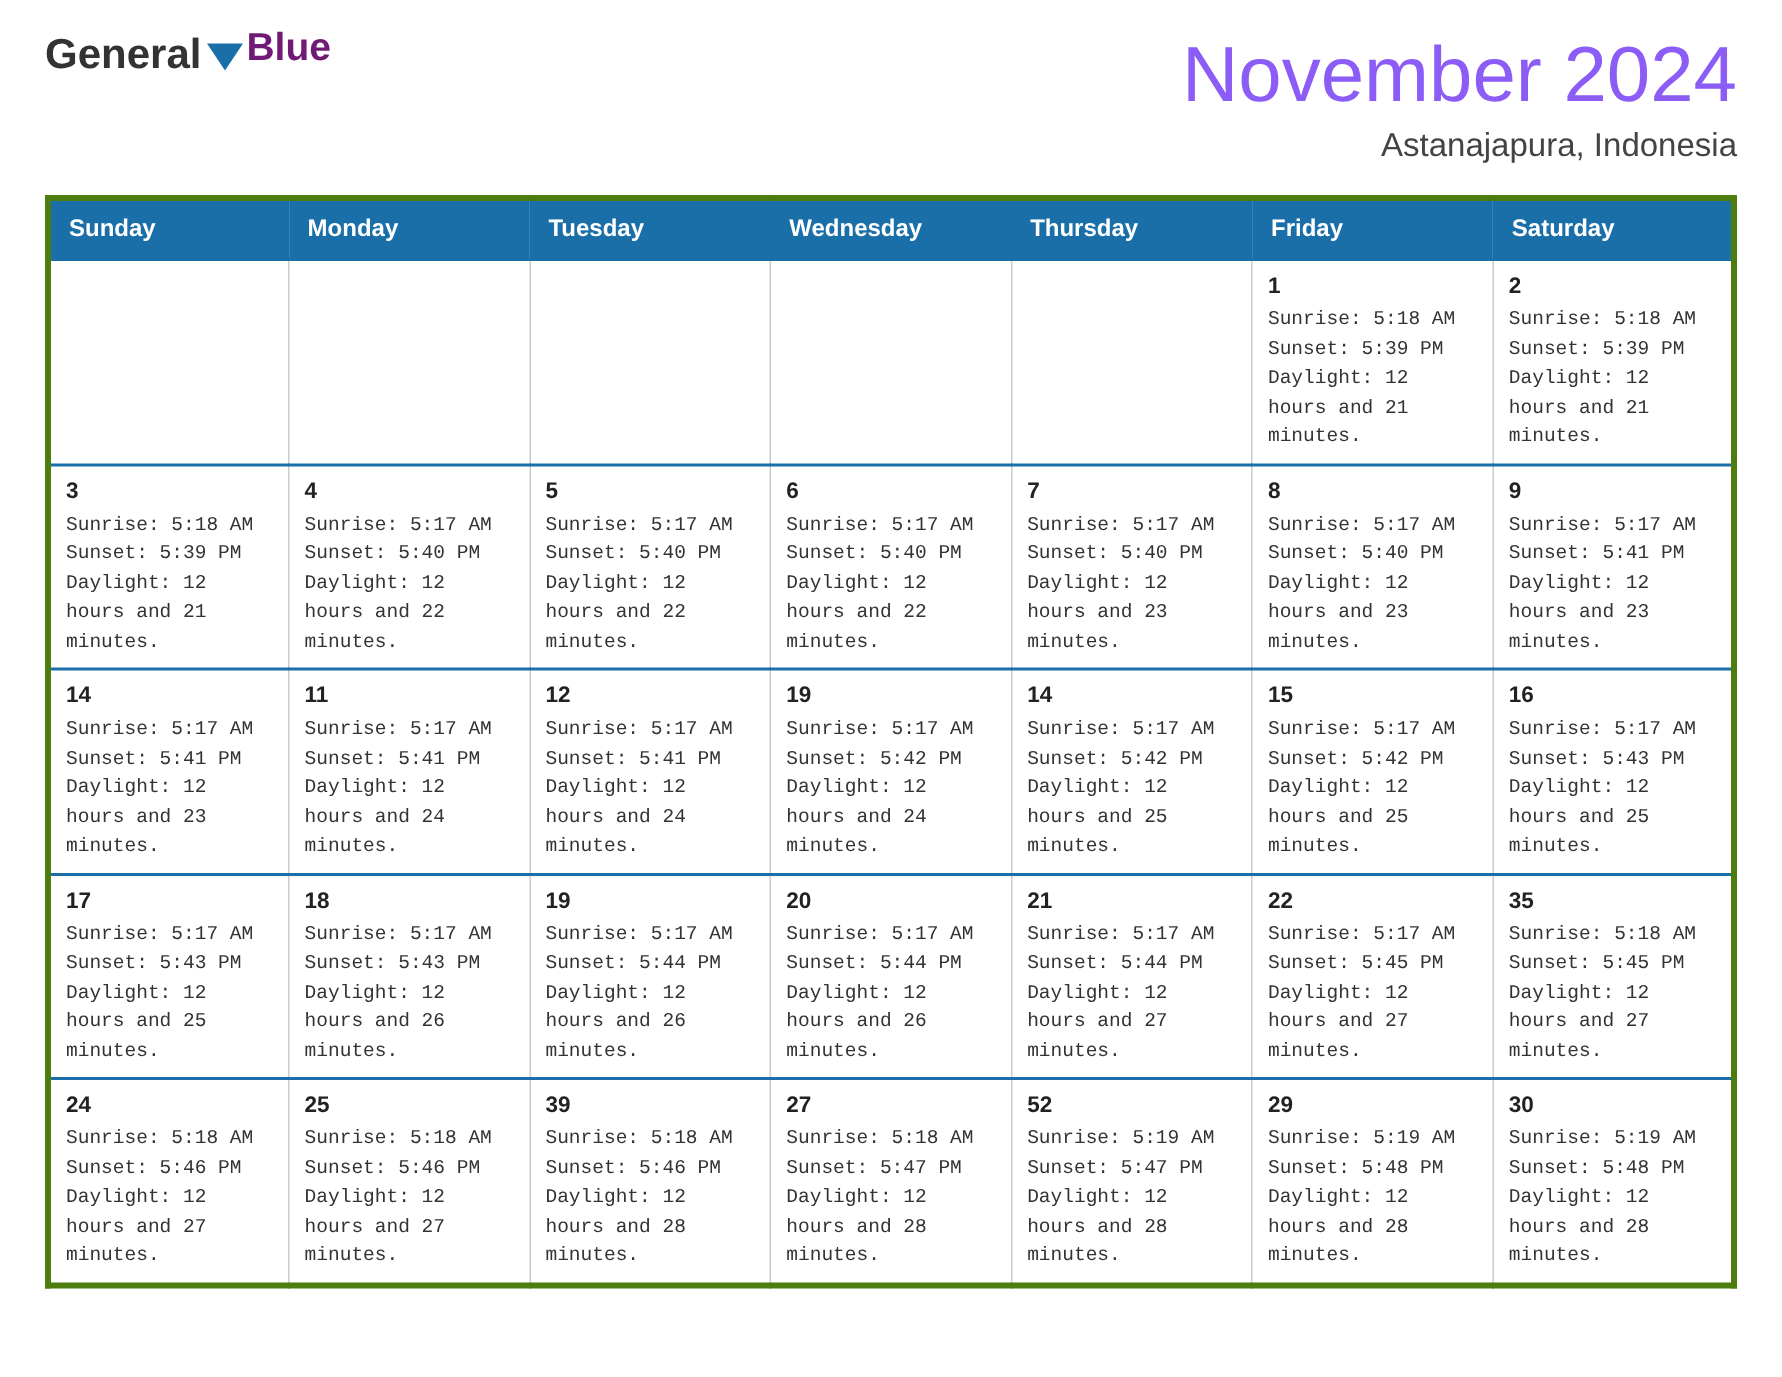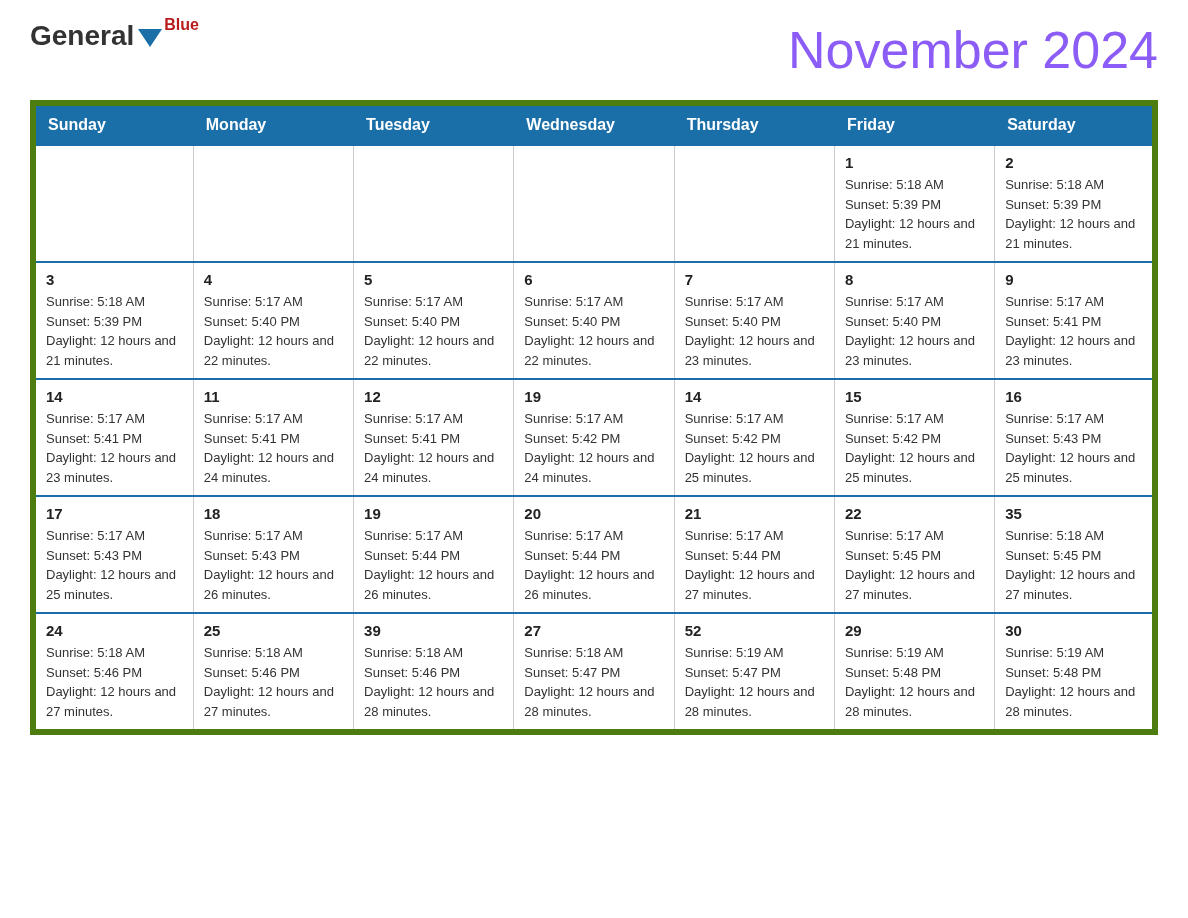--- a/index.html
+++ b/index.html
@@ -32,43 +32,43 @@
       display: inline-block;
       width: 0;
       height: 0;
       border-left: 12px solid transparent;
       border-right: 12px solid transparent;
       border-top: 18px solid #1a6fa8;
       margin-left: 4px;
       margin-top: 4px;
     }
     .logo-blue {
-      font-size: 16px;
+      font-size: 26px;
       font-weight: bold;
-      color: #b91c1c;
+      color: #701a75;
       margin-top: -4px;
       margin-left: 2px;
     }
     .title-area {
       text-align: right;
     }
     .main-title {
       font-size: 52px;
       font-weight: normal;
       color: #8b5cf6;
     }
     .sub-title {
       font-size: 22px;
       color: #444;
       margin-top: 4px;
     }
     .calendar {
       width: 100%;
       border-collapse: collapse;
-      border: 6px solid #4d7c0f;
+      border: 4px solid #4d7c0f;
     }
     .calendar th {
       background-color: #1a6fa8;
       color: #fff;
       text-align: left;
       padding: 10px 12px;
       font-size: 16px;
       font-weight: bold;
       border: 1px solid #1a6fa8;
     }
@@ -88,35 +88,37 @@
       font-size: 15px;
       font-weight: bold;
       color: #222;
       display: block;
       margin-bottom: 4px;
     }
     .day-info {
       color: #333;
       font-size: 13px;
       line-height: 1.5;
+      font-family: Liberation Mono, monospace;
     }
   </style>
 </head>
 <body>
 
 <div class="header-area">
   <div class="logo">
     <div class="logo-general">
       <span>General</span>
       <span class="arrow"></span>
     </div>
     <div class="logo-blue">Blue</div>
   </div>
   <div class="title-area">
     <div class="main-title">November 2024</div>
+    <div class="sub-title">Astanajapura, Indonesia</div>
   </div>
 </div>
 
 <table class="calendar">
   <thead>
     <tr>
     <th>Sunday</th>
         <th>Monday</th>
         <th>Tuesday</th>
         <th>Wednesday</th>

